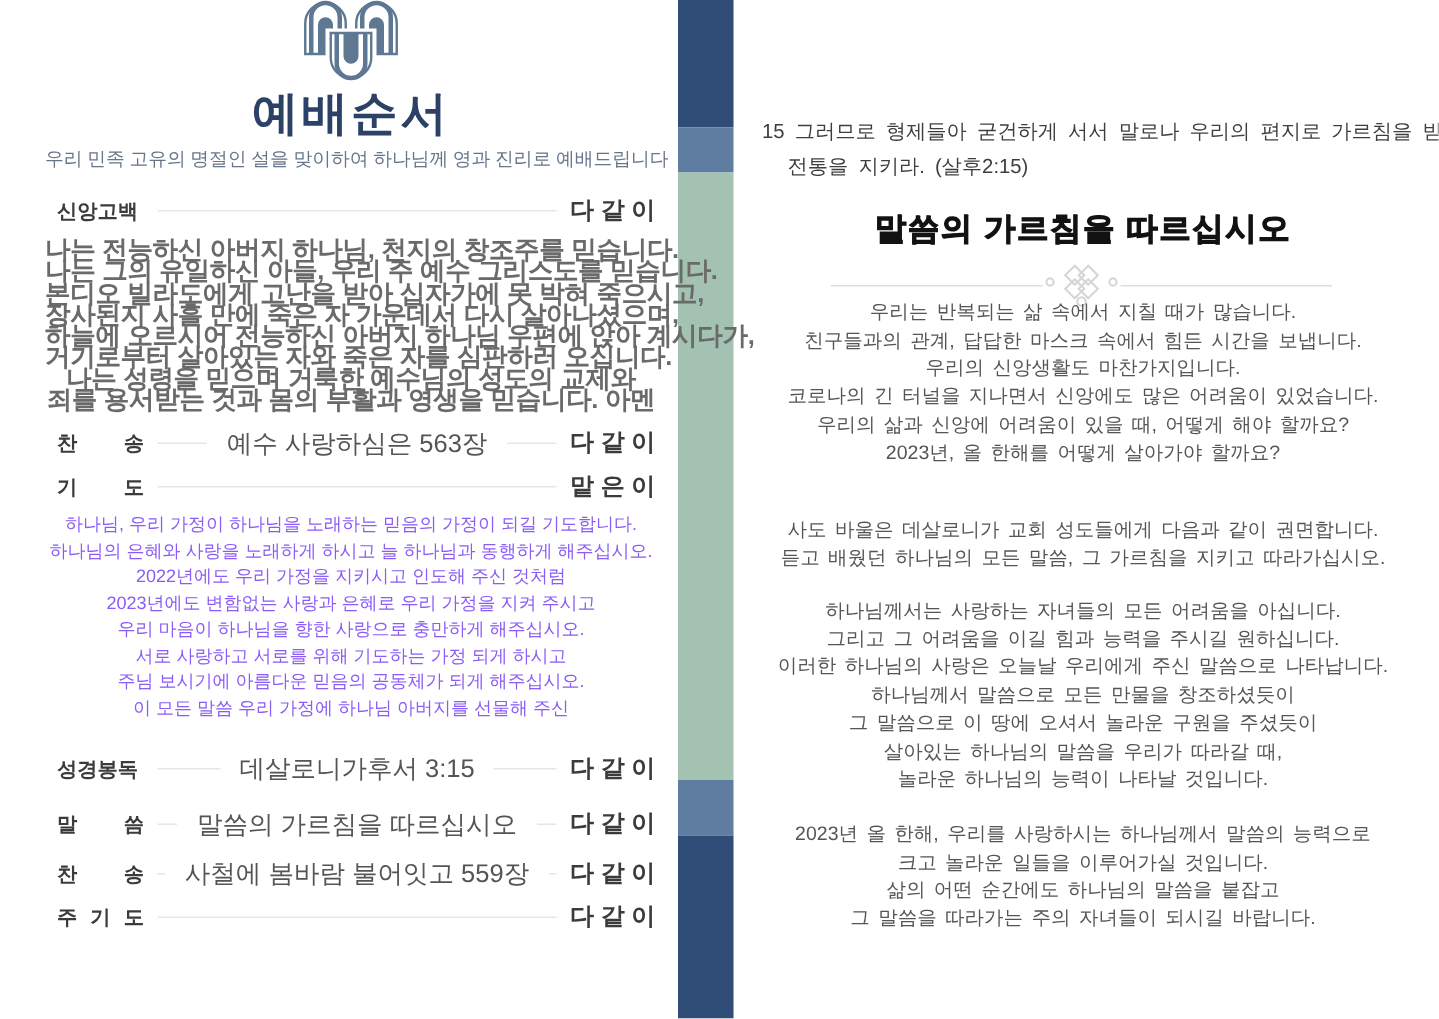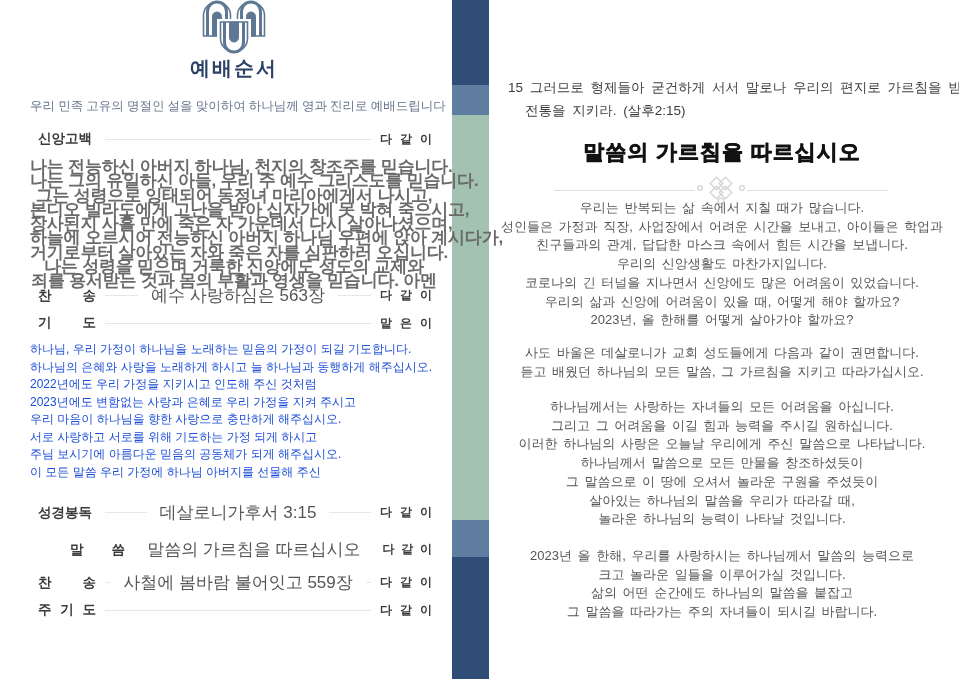--- a/index.html
+++ b/index.html
@@ -13,39 +13,39 @@
   .stripe .seg1 { height:85px;  background:#2F4D77; }
   .stripe .seg2 { height:30px;  background:#5F7DA0; }
   .stripe .seg3 { height:405px; background:#A3C2B1; }
   .stripe .seg4 { height:37px;  background:#5F7DA0; }
   .stripe .seg5 { flex:1;       background:#2F4D77; }
 
   
   .page-left  { position:absolute; left:30px; top:0; width:408px; height:679px; }
   .emblem-wrap { position:absolute; top:0; left:0; width:100%; text-align:center; }
   .worship-title { position:absolute; top:55px; width:100%; text-align:center;
-                   font-size:20px; font-weight:bold; color:#2B4166; letter-spacing:2px; }
+                   font-size:31px; font-weight:bold; color:#2B4166; letter-spacing:2px; }
   .worship-subtitle { position:absolute; top:98px; width:100%; text-align:center;
                       font-family:"Liberation Serif", serif;
                       font-size:12.5px; color:#66758A; white-space:nowrap; }
 
   .worship-row { position:absolute; left:8px; right:6px; display:flex;
                  align-items:center; gap:9px; white-space:nowrap; }
   .row-label { width:58px; font-size:13.5px; font-weight:600; color:#3B3B3B;
                text-align:justify; text-align-last:justify; }
   .row-line  { flex:1; height:0; border-top:1px solid #E6E6E6; }
   .row-center{ font-size:17px; color:#555; padding:0 4px; }
-  .row-right { width:52px; font-size:12px; font-weight:600; color:#3B3B3B;
+  .row-right { width:52px; font-size:16px; font-weight:600; color:#3B3B3B;
                text-align:justify; text-align-last:justify; }
 
   .creed-text { position:absolute; top:160px; width:100%; text-align:center;
                 font-size:17px; line-height:14.3px; color:#6A6A6A; font-weight:600;
                 letter-spacing:-0.2px; white-space:nowrap; }
-  .prayer-text { position:absolute; top:341px; width:100%; text-align:left;
-                 font-size:12px; line-height:17.5px; color:#1d4ed8; white-space:nowrap; }
+  .prayer-text { position:absolute; top:341px; width:100%; text-align:center;
+                 font-size:12px; line-height:17.5px; color:#8b5cf6; white-space:nowrap; }
 
   
   .page-right { position:absolute; left:492px; top:0; width:460px; height:679px; }
   .scripture-verse { position:absolute; top:76px; left:16px;
                      font-size:13.5px; line-height:23px; color:#3E3E3E;
                      word-spacing:3px; white-space:nowrap; }
   .scripture-verse .v2 { margin-left:17px; }
   .sermon-title { position:absolute; top:138px; width:100%; text-align:center;
                   font-size:21px; font-weight:800; color:#121212;
                   letter-spacing:1px; -webkit-text-stroke:0.7px #121212; }
@@ -101,26 +101,25 @@
 
     <div class="worship-row" style="top:130px;">
       <span class="row-label">신앙고백</span>
       <span class="row-line"></span>
       <span class="row-right">다 같 이</span>
     </div>
 
     <div class="creed-text">
         <div>나는 전능하신 아버지 하나님, 천지의 창조주를 믿습니다.</div>
         <div>나는 그의 유일하신 아들, 우리 주 예수 그리스도를 믿습니다.</div>
-        <div>그는 성령으로 잉태되어 동정녀 마리아에게서 나시고,</div>
         <div>본디오 빌라도에게 고난을 받아 십자가에 못 박혀 죽으시고,</div>
         <div>장사된지 사흘 만에 죽은 자 가운데서 다시 살아나셨으며,</div>
         <div>하늘에 오르시어 전능하신 아버지 하나님 우편에 앉아 계시다가,</div>
         <div>거기로부터 살아있는 자와 죽은 자를 심판하러 오십니다.</div>
-        <div>나는 성령을 믿으며 거룩한 신앙에도 성도의 교제와</div>
+        <div>나는 성령을 믿으며 거룩한 예수님의 성도의 교제와</div>
         <div>죄를 용서받는 것과 몸의 부활과 영생을 믿습니다. 아멘</div>
       </div>
 
     <div class="worship-row" style="top:284px;">
       <span class="row-label">찬 송</span>
       <span class="row-line"></span>
       <span class="row-center">예수 사랑하심은 563장</span>
       <span class="row-line"></span>
       <span class="row-right">다 같 이</span>
     </div>
@@ -143,21 +142,21 @@
       </div>
 
     <div class="worship-row" style="top:501px;">
       <span class="row-label">성경봉독</span>
       <span class="row-line"></span>
       <span class="row-center">데살로니가후서 3:15</span>
       <span class="row-line"></span>
       <span class="row-right">다 같 이</span>
     </div>
 
-    <div class="worship-row" style="top:538px;margin-left:32px;">
+    <div class="worship-row" style="top:538px;">
       <span class="row-label">말 씀</span>
       <span class="row-line"></span>
       <span class="row-center">말씀의 가르침을 따르십시오</span>
       <span class="row-line"></span>
       <span class="row-right">다 같 이</span>
     </div>
 
     <div class="worship-row" style="top:571px;">
       <span class="row-label">찬 송</span>
       <span class="row-line"></span>
@@ -196,21 +195,20 @@
             <rect x="26" y="14" width="9" height="9" transform="rotate(45 30.5 18.5)"></rect>
             <circle cx="26" cy="27" r="2.8"></circle>
           </g>
         </svg>
       </span>
       <span class="dline"></span>
     </div>
 
     <div class="sermon-paragraph p1">
         <div>우리는 반복되는 삶 속에서 지칠 때가 많습니다.</div>
-        <div>성인들은 가정과 직장, 사업장에서 어려운 시간을 보내고, 아이들은 학업과</div>
         <div>친구들과의 관계, 답답한 마스크 속에서 힘든 시간을 보냅니다.</div>
         <div>우리의 신앙생활도 마찬가지입니다.</div>
         <div>코로나의 긴 터널을 지나면서 신앙에도 많은 어려움이 있었습니다.</div>
         <div>우리의 삶과 신앙에 어려움이 있을 때, 어떻게 해야 할까요?</div>
         <div>2023년, 올 한해를 어떻게 살아가야 할까요?</div>
       </div>
     <div class="sermon-paragraph p2">
         <div>사도 바울은 데살로니가 교회 성도들에게 다음과 같이 권면합니다.</div>
         <div>듣고 배웠던 하나님의 모든 말씀, 그 가르침을 지키고 따라가십시오.</div>
       </div>

